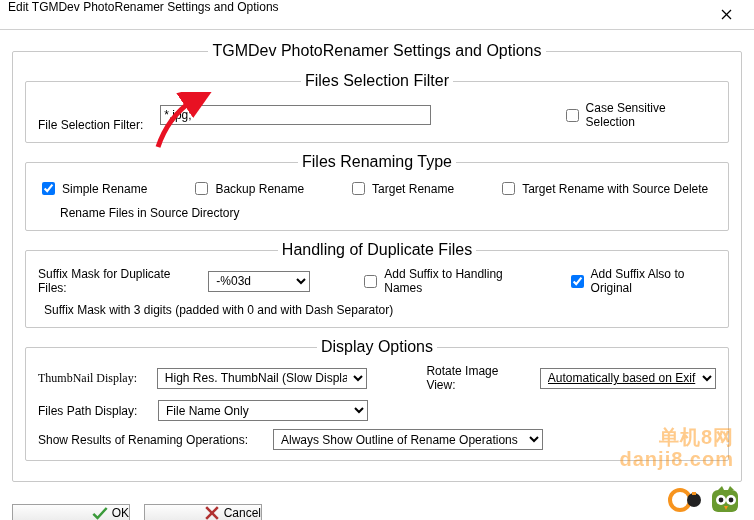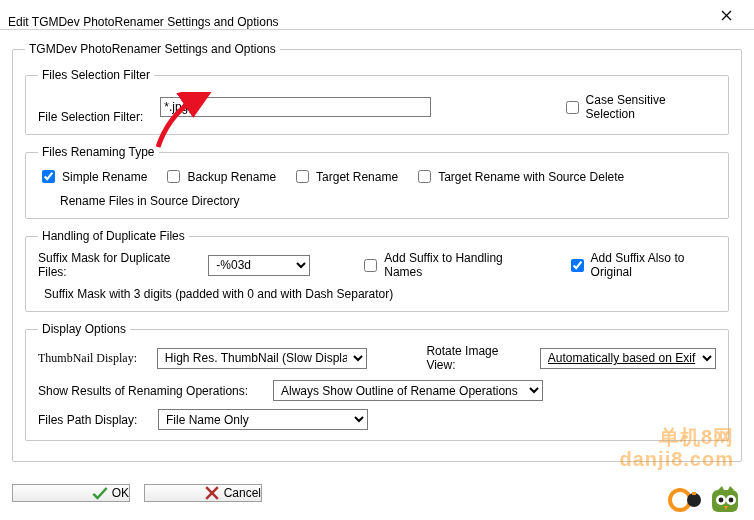--- a/index.html
+++ b/index.html
@@ -11,42 +11,43 @@
     color: #000;
     width: 754px;
     height: 520px;
     overflow: hidden;
     position: relative;
   }
   .titlebar {
     height: 30px;
     border-bottom: 1px solid #d0d0d0;
     display: flex;
-    align-items: flex-end;
+    align-items: flex-start;
     padding: 0 8px;
   }
   .titlebar .title { flex: 1; }
   .titlebar .close {
     width: 40px; height: 28px;
     display: flex; align-items: center; justify-content: center;
     font-size: 14px; cursor: default;
   }
   .client {
     padding: 8px 12px 4px 12px;
   }
   fieldset {
     border: 1px solid #c8c8c8;
     border-radius: 2px;
     margin: 4px 0 10px 0;
     padding: 8px 12px 10px 12px;
     position: relative;
   }
   fieldset > legend {
     padding: 0 4px;
-    font-size: 12px;
+    font-size: 16px;
+    text-align: center;
   }
   .row { display: flex; align-items: center; gap: 6px; }
   label.cb { display: inline-flex; align-items: center; gap: 4px; }
   input[type=text], select {
     font: inherit;
     border: 1px solid #7a7a7a;
     background: #fff;
     height: 20px;
     padding: 1px 3px;
   }
@@ -110,21 +111,21 @@
         <span style="width:120px;"></span>
         <label class="cb">
           <input type="checkbox" style="">
           <span>Case Sensitive Selection</span>
         </label>
       </div>
     </fieldset>
 
     <fieldset>
       <legend>Files Renaming Type</legend>
-      <div class="row" style="gap:16px;align-items:flex-end;">
+      <div class="row" style="gap:44px;align-items:flex-end;">
         <label class="cb">
           <input type="checkbox" checked="" style="">
           <span>Simple Rename</span>
         </label>
         <label class="cb">
           <input type="checkbox" style="">
           <span>Backup Rename</span>
         </label>
         <label class="cb">
           <input type="checkbox" style="">
@@ -166,29 +167,29 @@
         <select style="width:210px;">
           <option>High Res. ThumbNail (Slow Display</option>
         </select>
         <span style="width:40px;"></span>
         <span>Rotate Image View:</span>
         <select style="width:178px;text-decoration:underline;">
           <option>Automatically based on Exif</option>
         </select>
       </div>
       <div class="row sub" style="gap:10px;">
+        <span style="width:110px;">Files Path Display:</span>
+        <select style="width:210px;">
+          <option>File Name Only</option>
+        </select>
+      </div>
+      <div class="row sub" style="gap:10px;">
         <span style="width:225px;">Show Results of Renaming Operations:</span>
         <select style="width:270px;">
           <option>Always Show Outline of Rename Operations</option>
-        </select>
-      </div>
-      <div class="row sub" style="gap:10px;">
-        <span style="width:110px;">Files Path Display:</span>
-        <select style="width:210px;">
-          <option>File Name Only</option>
         </select>
       </div>
     </fieldset>
 
   </fieldset>
 </div>
 
 <div class="buttons">
   <div class="btn">
     <svg class="icon" viewBox="0 0 24 24">

